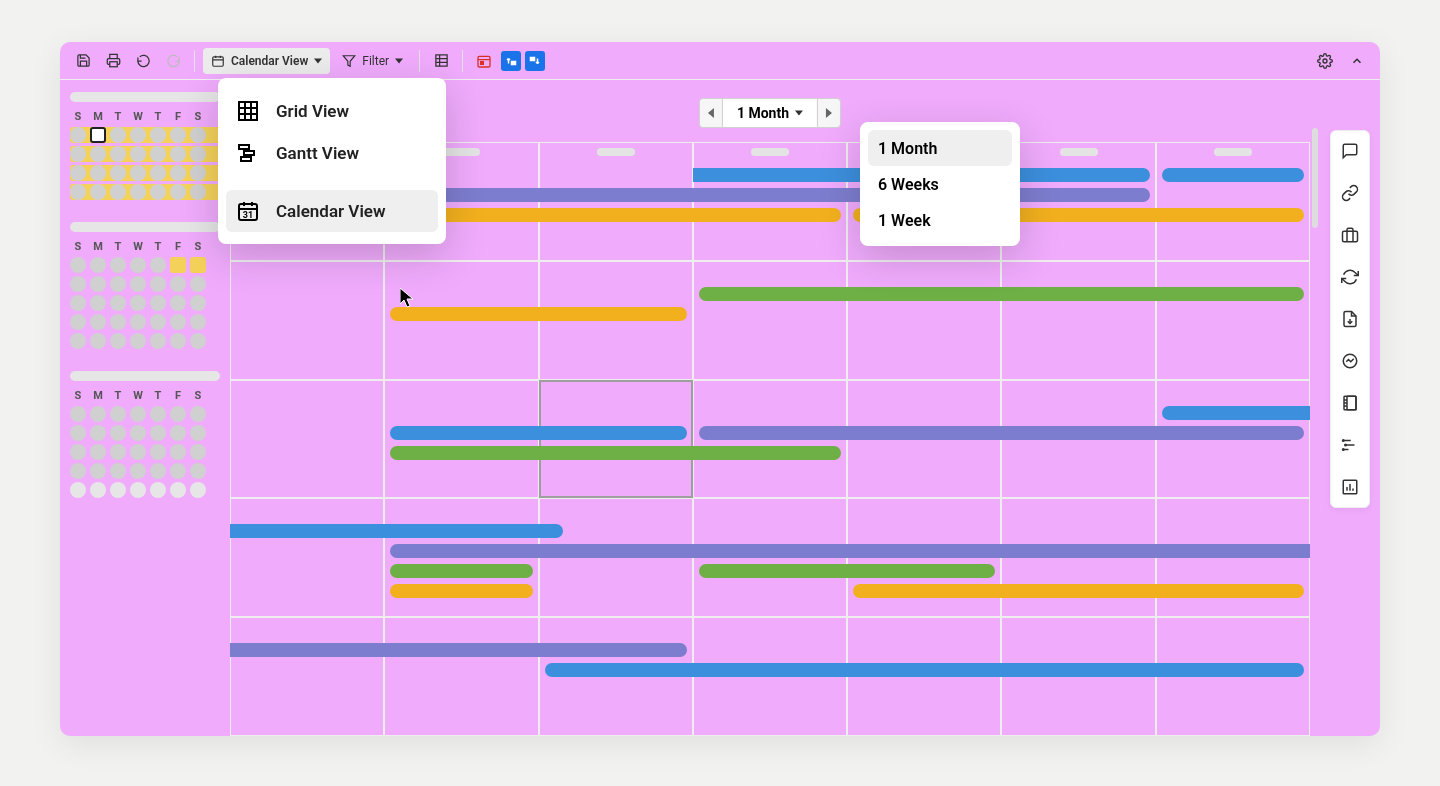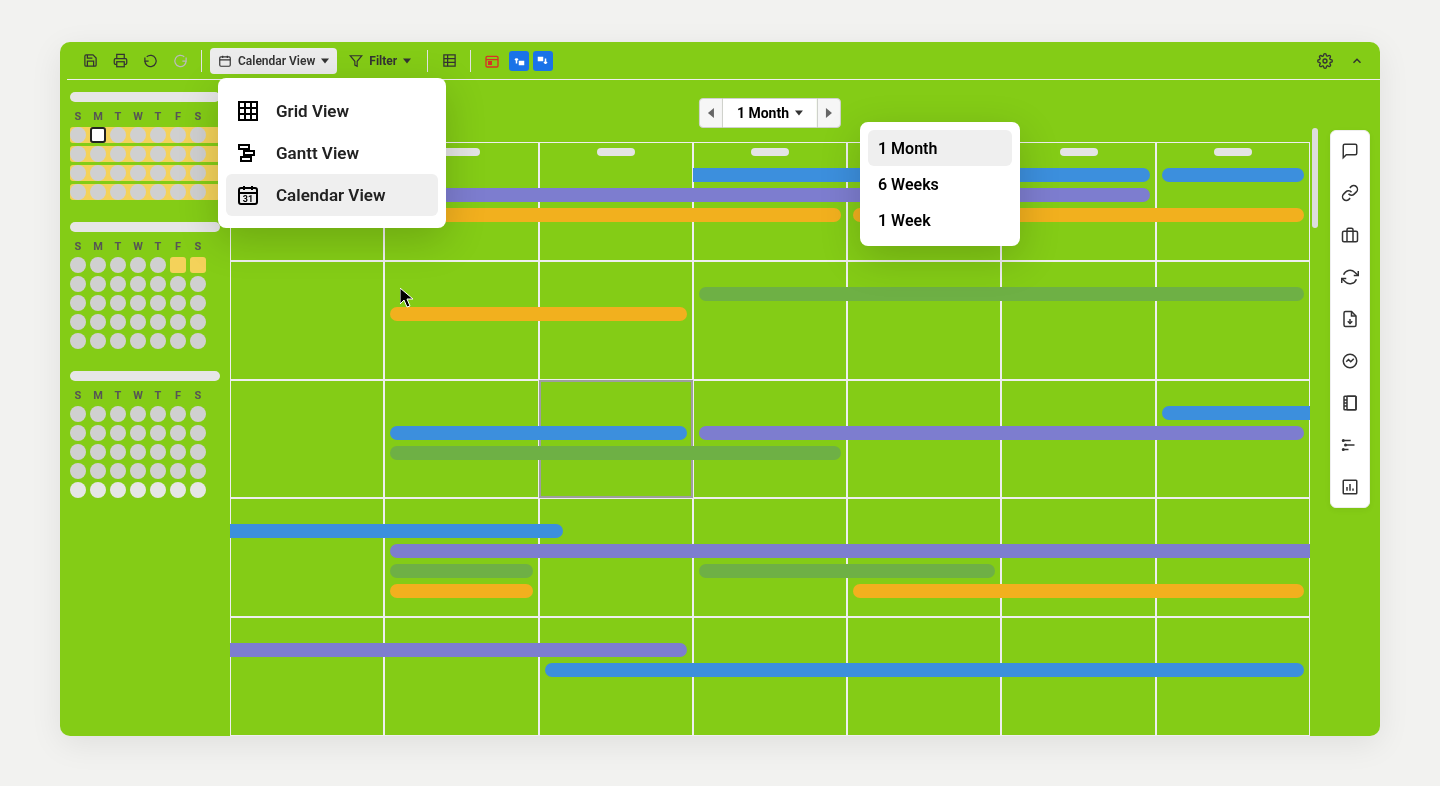--- a/index.html
+++ b/index.html
@@ -9,25 +9,24 @@
     width: 1440px;
     height: 786px;
     overflow: hidden;
   }
   .app-window {
     position: absolute;
     left: 60px;
     top: 42px;
     width: 1320px;
     height: 694px;
-    background: #84cc16;
+    background: #f0abfc;
     border-radius: 10px;
     box-shadow: 0 8px 32px rgba(0,0,0,.08);
     overflow: hidden;
-    padding-left: 7px;
   }
   .toolbar {
     height: 38px;
     display: flex;
     align-items: center;
     padding: 0 10px;
     gap: 4px;
     border-bottom: 1px solid #eee;
     font-size: 12.5px;
     color: #444;
@@ -38,21 +37,21 @@
     border-radius:4px; cursor:pointer;
   }
   .tb-sep { width:1px; height:22px; background:#e2e2e2; margin:0 4px; }
   .view-pill {
     display:flex; align-items:center; gap:6px;
     background:#ececec; border-radius:4px; height:26px;
     padding:0 8px; cursor:pointer; font-weight:600; font-size:12px; color:#333;
   }
   .filter-pill {
     display:flex; align-items:center; gap:6px;
-    height:26px; padding:0 8px; cursor:pointer; font-weight:700; font-size:12px; color:#333;
+    height:26px; padding:0 8px; cursor:pointer; font-weight:400; font-size:12px; color:#333;
   }
   .mini-blue { width:20px; height:20px; background:#1a73e8; border-radius:3px; display:flex; align-items:center; justify-content:center; color:#fff; font-size:8px; }
   .toolbar-right { margin-left:auto; display:flex; align-items:center; gap:6px; }
   svg { display:block; }
 
   .content {
     position:absolute; left:0; top:38px; right:0; bottom:0;
   }
 
   .mini-cals { position:absolute; left:10px; top:12px; width:150px; }
@@ -116,21 +115,21 @@
   .view-menu {
     position:absolute; left:158px; top:36px;
     width:228px; background:#fff; border-radius:8px;
     box-shadow:0 12px 40px rgba(0,0,0,.18);
     padding:12px 8px;
   }
   .view-item {
     display:flex; align-items:center; gap:16px;
     height:42px; padding:0 10px; border-radius:6px; font-size:17px; font-weight:600; color:#222; cursor:pointer;
   }
-  .view-item.sel { background:#efefef; }
+  .view-item.sel { background:#efefef;margin-top:16px; }
 
   .range-menu {
     position:absolute; left:800px; top:80px;
     width:160px; background:#fff; border-radius:8px;
     box-shadow:0 12px 40px rgba(0,0,0,.18);
     padding:8px;
   }
   .range-item {
     height:36px; display:flex; align-items:center; padding:0 10px;
     font-size:16px; font-weight:600; cursor:pointer; border-radius:6px;

